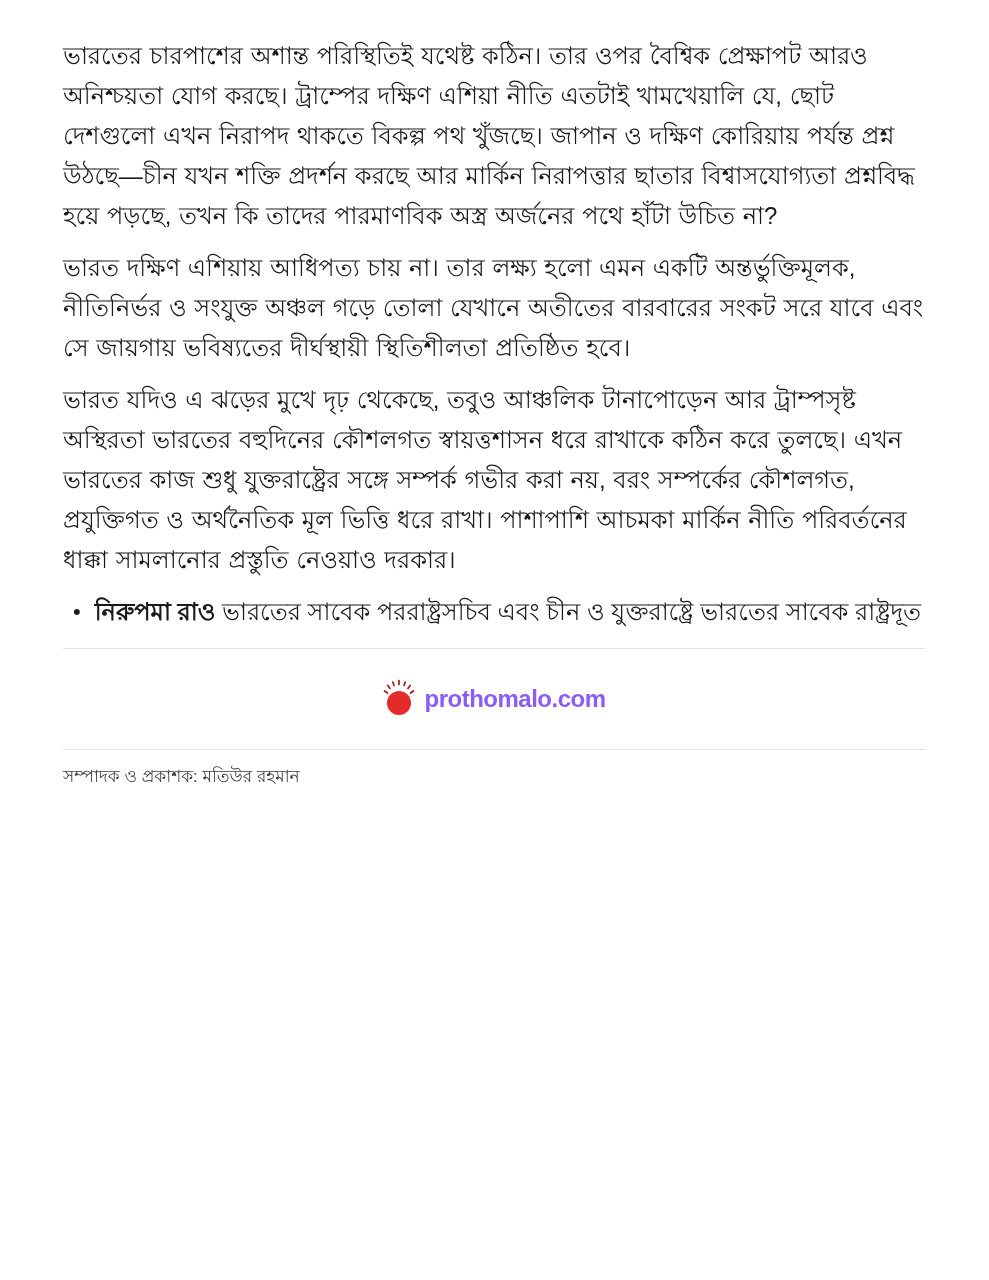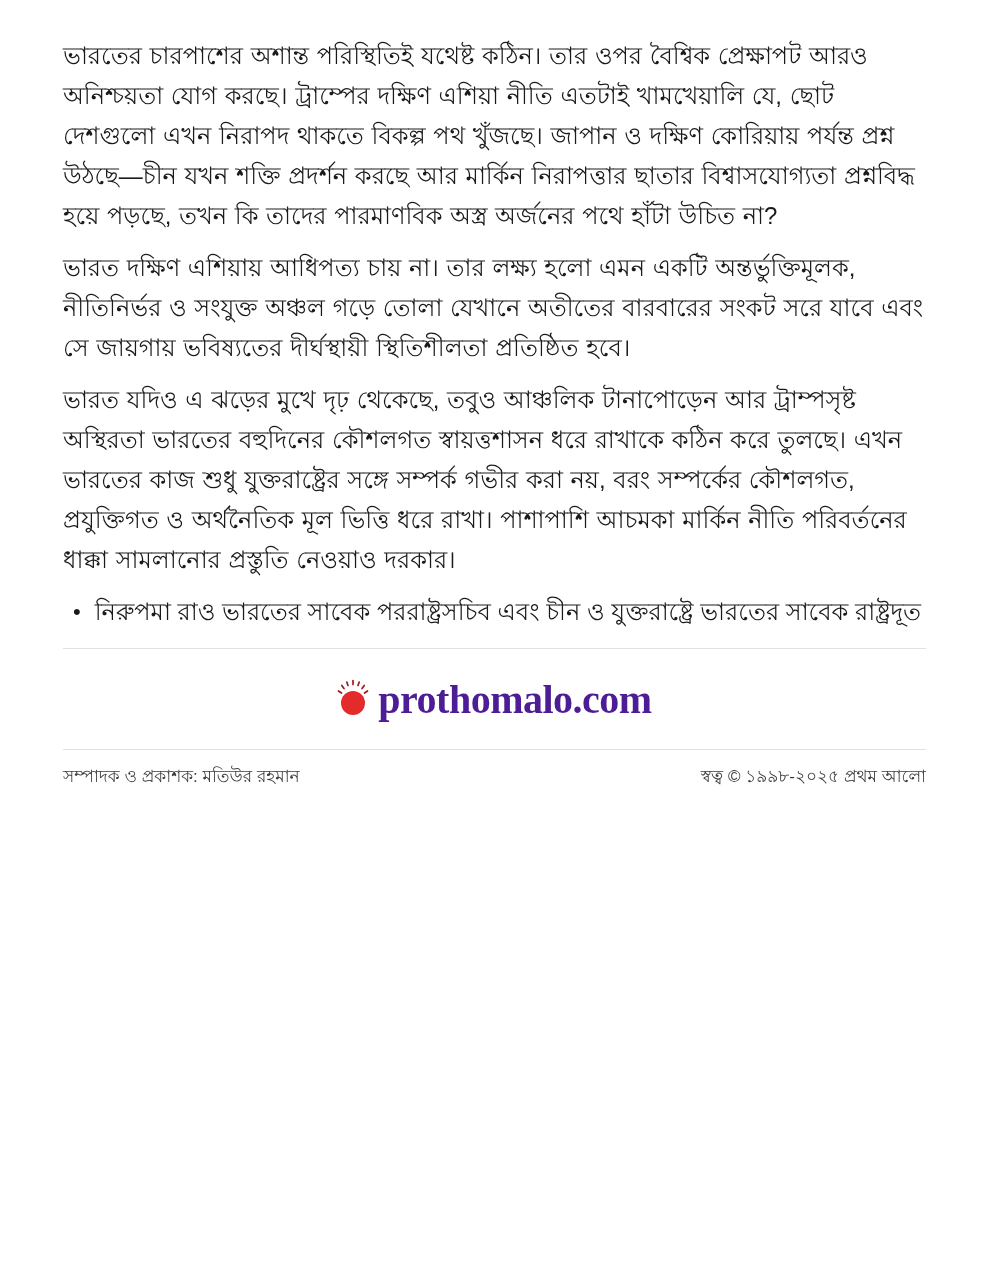--- a/index.html
+++ b/index.html
@@ -34,21 +34,21 @@
     line-height: 40px;
     color: #1a1a1a;
     margin: 0 0 16px 0;
   }
   .bullet-dot {
     font-size: 22px;
     line-height: 40px;
     margin: 0 14px 0 10px;
     color: #1a1a1a;
   }
-  .author-name { font-weight: 400; }
+  .author-name { font-weight: 700; }
   .source-note {
     font-size: 24px;
     line-height: 40px;
     color: #1a1a1a;
     margin: 0 0 20px 0;
   }
   .divider {
     border: none;
     border-top: 1px solid #e2e2e2;
     height: 0;
@@ -61,25 +61,25 @@
     justify-content: center;
   }
   .logo-link {
     display: flex;
     align-items: center;
     gap: 7px;
     text-decoration: none;
     cursor: pointer;
   }
   .logo-text {
-    font-size: 40px;
+    font-size: 24px;
     font-weight: 700;
-    color: #4c1d95;
+    color: #8b5cf6;
     letter-spacing: -0.5px;
-    font-family: Liberation Serif, serif;
+    font-family: Liberation Sans, sans-serif;
   }
   .footer-row {
     display: flex;
     justify-content: space-between;
     align-items: flex-start;
     padding: 15px 0 10px 0;
   }
   .footer-text {
     font-size: 17px;
     line-height: 24px;
@@ -122,16 +122,15 @@
         </svg>
       </span>
       <span class="logo-text">prothomalo.com</span>
     </a>
   </div>
 
   <hr class="divider">
 
   <div class="footer-row">
     <span class="footer-text">সম্পাদক ও প্রকাশক: মতিউর রহমান</span>
-    <span class="footer-text">স্বত্ব © ১৯৯৮-২০২৫ প্রথম আলো</span>
   </div>
 
 </div>
 
 </body></html>

